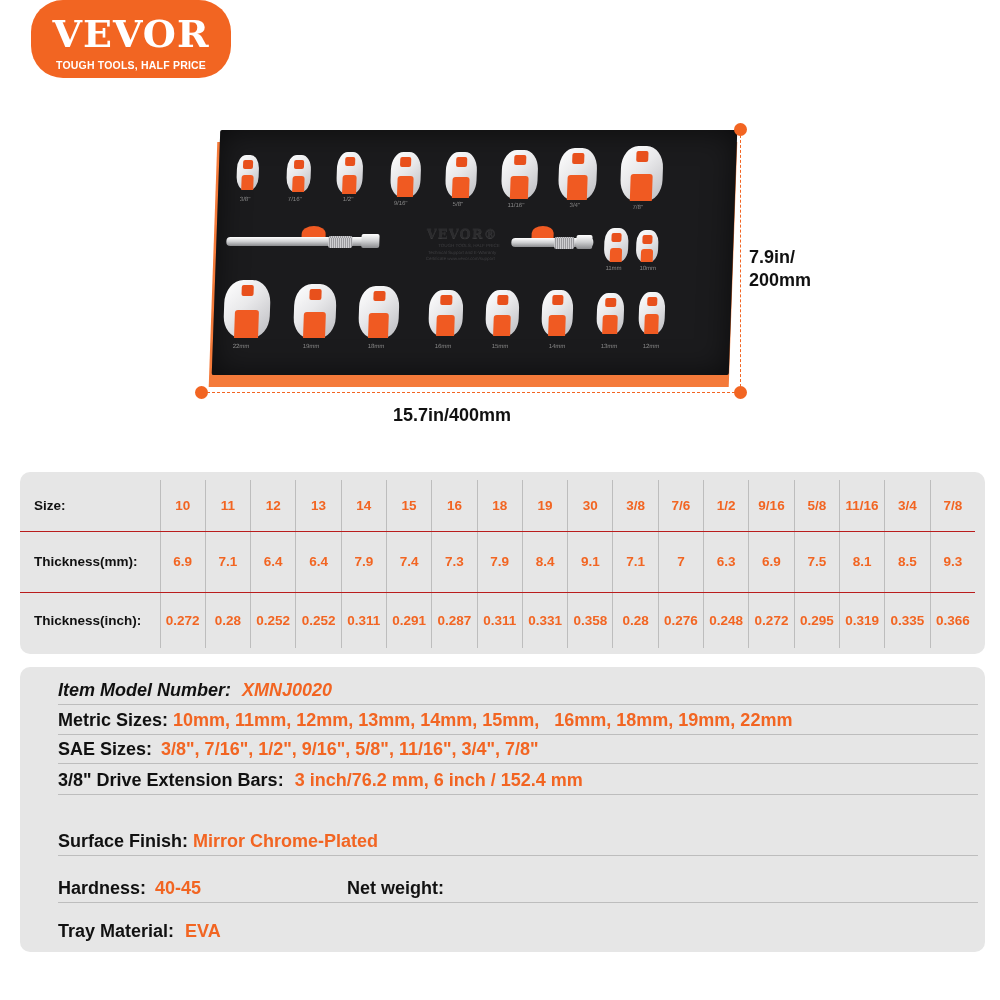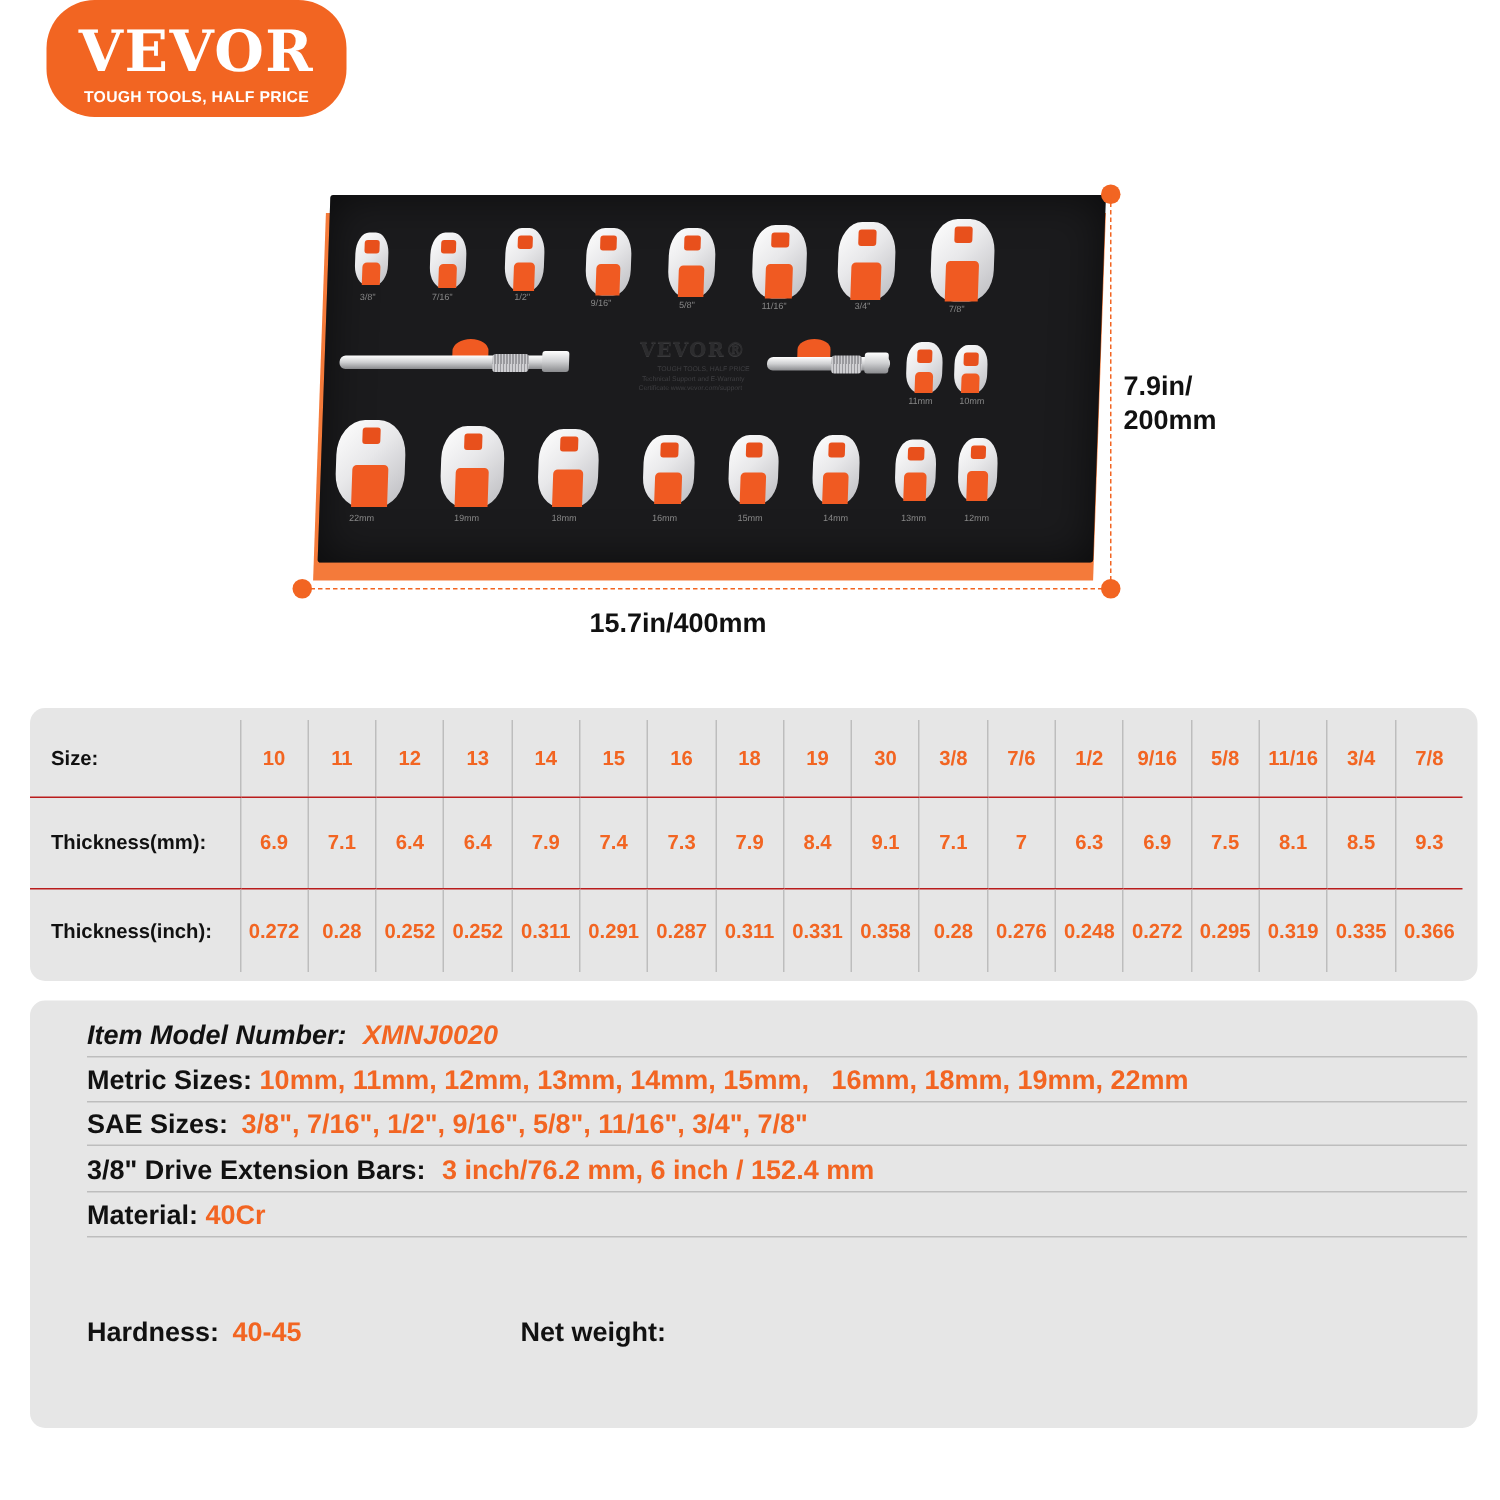--- a/index.html
+++ b/index.html
@@ -276,22 +276,26 @@
     <span class="v" style="white-space:pre;">10mm, 11mm, 12mm, 13mm, 14mm, 15mm,   16mm, 18mm, 19mm, 22mm</span>
   </div>
   <div class="spec-row" style="top:67px;">
     <span class="k">SAE Sizes:</span>
     <span class="v" style="margin-left:4px;">3/8", 7/16", 1/2", 9/16", 5/8", 11/16", 3/4", 7/8"</span>
   </div>
   <div class="spec-row" style="top:98px;">
     <span class="k">3/8" Drive Extension Bars:</span>
     <span class="v" style="margin-left:6px;">3 inch/76.2 mm, 6 inch / 152.4 mm</span>
   </div>
-  <div class="spec-row" style="top:128px;">
-    <span class="k">Material:</span>
-    <span class="v">40Cr</span>
+  <div class="spec-row" style="top:159px;">
+    <span class="k">Surface Finish:</span>
+    <span class="v">Mirror Chrome-Plated</span>
   </div>
   <div class="spec-row" style="top:206px;">
     <span class="k">Hardness:</span>
     <span class="v" style="margin-left:4px;">40-45</span>
     <span class="k" style="position:absolute;left:289px;">Net weight:</span>
   </div>
+  <div class="spec-row" style="top:249px;border-bottom:none;">
+    <span class="k">Tray Material:</span>
+    <span class="v" style="margin-left:6px;">EVA</span>
+  </div>
 </div>
 
 </body></html>

